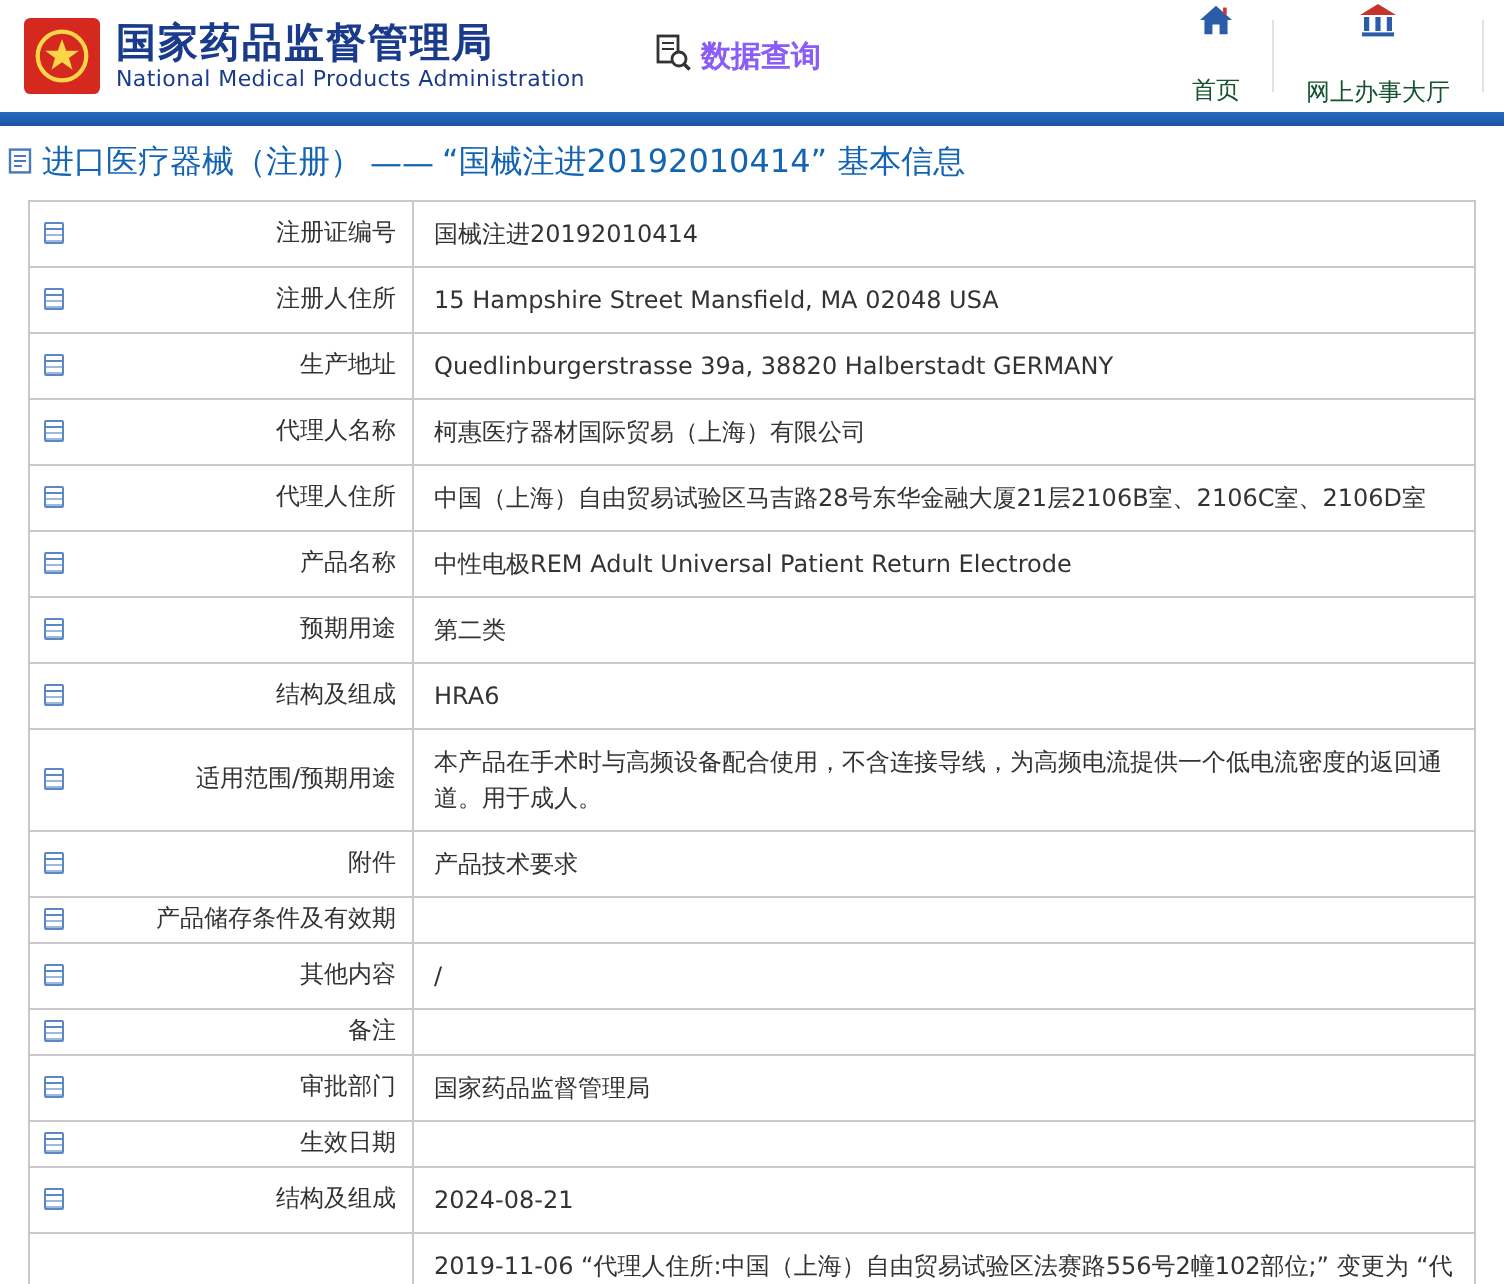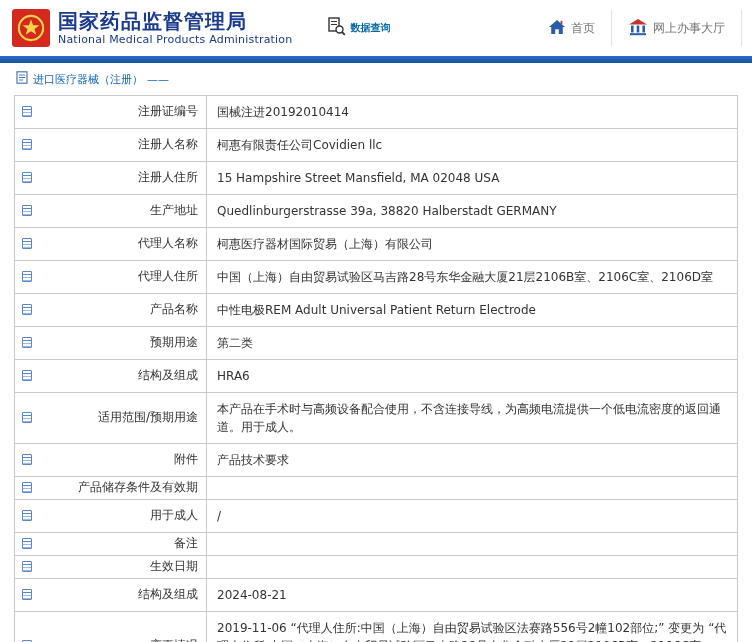--- a/index.html
+++ b/index.html
@@ -6,31 +6,31 @@
   html,body { background:#ffffff; font-family:"DejaVu Sans","Liberation Sans",sans-serif; color:#333; }
   .page { width:752px; min-height:642px; background:#fff; position:relative; }
 
   
   .site-header { display:flex; align-items:center; height:56px; padding:0 10px 0 12px; background:#fff; }
   .emblem { width:38px; height:38px; flex:0 0 auto; }
   .org-names { margin-left:8px; line-height:1.1; }
   .org-cn { font-size:20px; font-weight:bold; color:#1a3a8c; letter-spacing:1px; }
   .org-en { font-size:11px; color:#1a3a8c; margin-top:2px; letter-spacing:0.2px; }
   .query-section { display:flex; align-items:center; margin-left:34px; cursor:pointer; }
-  .query-section .q-label { font-size:10px; font-weight:bold; color:#0369a1; margin-left:4px; }
+  .query-section .q-label { font-size:15px; font-weight:bold; color:#8b5cf6; margin-left:4px; }
   .header-right { margin-left:auto; display:flex; align-items:center; height:100%; }
-  .nav-item { display:flex; align-items:center; justify-content:center;
-              padding:0 16px; font-size:12px; color:#737373; text-decoration:none; cursor:pointer; gap:5px; }
+  .nav-item { display:flex; flex-direction:column; align-items:center; justify-content:center;
+              padding:0 16px; font-size:12px; color:#14532d; text-decoration:none; cursor:pointer; gap:16px; }
   .v-divider { width:1px; height:36px; background:#e2e2e2; }
 
   
   .blue-bar { height:7px; background:linear-gradient(#2a6cc0,#1b52a2); }
 
   
-  .breadcrumb { display:flex; align-items:center; padding:8px 0 6px 16px; font-size:11px; color:#1464b4; }
+  .breadcrumb { display:flex; align-items:center; padding:8px 0 6px 4px; font-size:16px; color:#1464b4; }
   .breadcrumb .crumb-part { margin-right:4px; white-space:nowrap; }
   .crumb-icon { margin-right:5px; display:inline-block; }
 
   
   .info-table { table-layout:fixed; width:calc(100% - 28px); margin:2px 14px 10px 14px;
                 border-collapse:collapse; font-size:12px; }
   .info-table th, .info-table td { border:1px solid #c9c9c9; vertical-align:middle; line-height:1.5; }
   .info-table th { position:relative; font-weight:normal; text-align:right; color:#333;
                    padding:1px 8px 3px 26px; background:#fff; height:23px; }
   .info-table td { text-align:left; padding:7px 10px; color:#333; word-break:break-word; }
@@ -102,43 +102,37 @@
     <span class="crumb-icon">
       <svg width="12" height="13" viewBox="0 0 12 13" aria-hidden="true">
         <rect x="1" y="0.8" width="10" height="11.4" fill="#fff" stroke="#4a78b8" stroke-width="1.2"></rect>
         <line x1="3" y1="4" x2="9" y2="4" stroke="#4a78b8" stroke-width="1"></line>
         <line x1="3" y1="6.5" x2="9" y2="6.5" stroke="#4a78b8" stroke-width="1"></line>
         <line x1="3" y1="9" x2="7" y2="9" stroke="#4a78b8" stroke-width="1"></line>
       </svg>
     </span>
     <span class="crumb-part">进口医疗器械（注册）</span>
     <span class="crumb-part">——</span>
+    <span class="crumb-part">“国械注进20192010414” 基本信息</span>
   </div>
 
   <table class="info-table">
     <colgroup>
         <col style="width:192px">
         <col>
       </colgroup>
     <tbody>
     <tr>
       <th>
         <span class="row-icon"></span>
         <span class="label-text">注册证编号</span>
       </th>
       <td class="value-cell">国械注进20192010414</td>
     </tr>
 
-    <tr>
-      <th>
-        <span class="row-icon"></span>
-        <span class="label-text">注册人名称</span>
-      </th>
-      <td class="value-cell">柯惠有限责任公司Covidien llc</td>
-    </tr>
 
     <tr>
       <th>
         <span class="row-icon"></span>
         <span class="label-text">注册人住所</span>
       </th>
       <td class="value-cell">15 Hampshire Street Mansfield, MA 02048 USA</td>
     </tr>
 
     <tr>
@@ -210,33 +204,40 @@
       <th>
         <span class="row-icon"></span>
         <span class="label-text">产品储存条件及有效期</span>
       </th>
       <td class="value-cell"></td>
     </tr>
 
     <tr>
       <th>
         <span class="row-icon"></span>
-        <span class="label-text">用于成人</span>
+        <span class="label-text">其他内容</span>
       </th>
       <td class="value-cell">/</td>
     </tr>
 
     <tr>
       <th>
         <span class="row-icon"></span>
         <span class="label-text">备注</span>
       </th>
       <td class="value-cell"></td>
     </tr>
 
+    <tr>
+      <th>
+        <span class="row-icon"></span>
+        <span class="label-text">审批部门</span>
+      </th>
+      <td class="value-cell">国家药品监督管理局</td>
+    </tr>
 
 
     <tr>
       <th>
         <span class="row-icon"></span>
         <span class="label-text">生效日期</span>
       </th>
       <td class="value-cell"></td>
     </tr>
 

